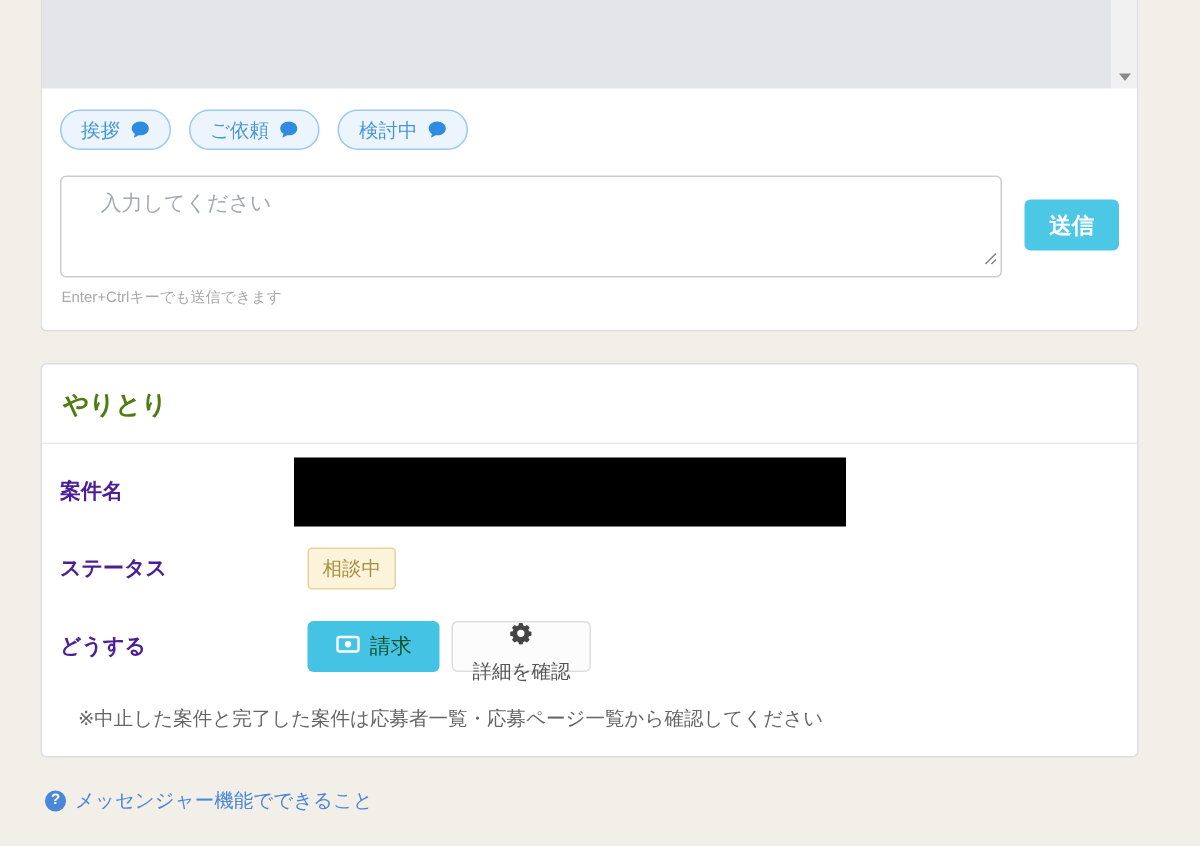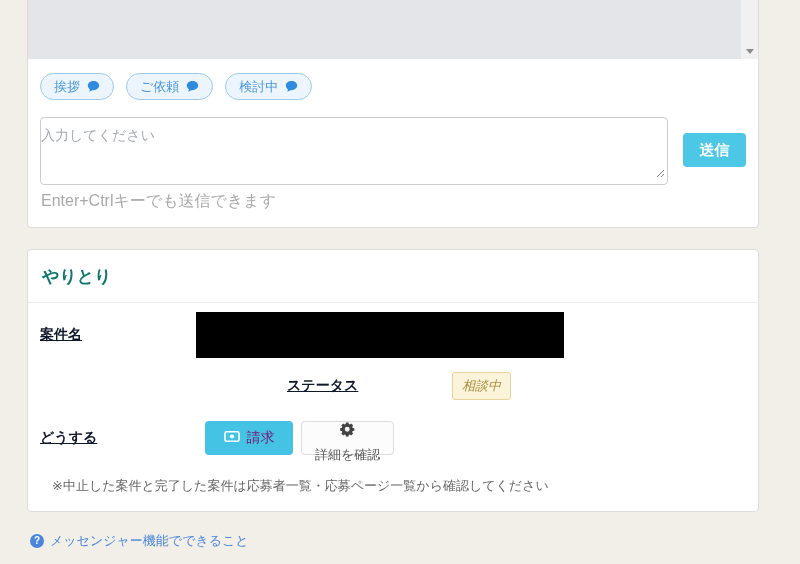--- a/index.html
+++ b/index.html
@@ -42,64 +42,64 @@
     border-radius: 14px;
     color: #4896da; font-size: 13px;
     font-family: inherit; cursor: pointer;
   }
   .pill svg { display: block; }
   .input-row { display: flex; align-items: flex-start; padding: 17px 0 0 12px; }
   .ta-wrap { position: relative; width: 628px; height: 68px; }
   .ta-wrap textarea {
     width: 100%; height: 100%;
     border: 1px solid #ccc; border-radius: 4px;
-    padding: 9px 0;
+    padding: 9px 26px;
     font-size: 14px; font-family: inherit; color: #333;
     resize: none; outline: none; background: #fff;
   }
   .ta-wrap textarea::placeholder { color: #a3a9b0; opacity: 1; }
   .resize-grip { position: absolute; right: 3px; bottom: 3px; }
   .send-btn {
     margin: 16px 0 0 15px;
     width: 63px; height: 34px;
     background: #4cc7e6; color: #fff;
     border: none; border-radius: 4px;
     font-size: 15px; font-family: inherit; cursor: pointer; font-weight: bold;
   }
-  .helper { margin: 6px 0 0 13px; font-size: 16px; color: #a9a9a9; }
+  .helper { margin: 6px 0 0 13px; font-size: 10px; color: #a9a9a9; }
   
   .card {
     margin-top: 21px;
     border: 1px solid #ddd;
     border-radius: 4px;
     padding-bottom: 16px;
   }
   .card h2 {
     padding: 15px 14px 14px;
-    font-size: 17px; font-weight: bold; color: #0f766e;
+    font-size: 17px; font-weight: bold; color: #4d7c0f;
   }
   .card .divider { border-top: 1px solid #ececec; }
   .rows { padding-top: 8px; }
   .row { display: flex; align-items: center; padding-left: 12px; }
-  .row .label { width: 165px; flex: none; font-size: 14px; font-weight: 600; color: #0f172a; text-decoration: underline; }
+  .row .label { width: 165px; flex: none; font-size: 14px; font-weight: 600; color: #4c1d95; }
   .row-project { height: 48px; }
   .redacted { width: 368px; height: 46px; background: #000; margin-left: -9px; }
-  .row-status { margin-top: 13px; justify-content: center; }
+  .row-status { margin-top: 13px; }
   .badge {
     display: inline-block; padding: 4px 9px;
     background: #fbf4da;
     border: 1px solid #e7d49c;
     border-radius: 3px;
-    color: #ab8d3f; font-size: 13px; font-style: italic;
+    color: #ab8d3f; font-size: 13px;
   }
   .row-action { margin-top: 21px; }
   .btn-invoice {
     display: inline-flex; align-items: center; justify-content: center; gap: 7px;
     width: 88px; height: 34px;
-    background: #45c3e4; color: #701a75;
+    background: #45c3e4; color: #14532d;
     border: none; border-radius: 4px;
     font-size: 14px; font-family: Liberation Sans, sans-serif; cursor: pointer; text-align: right;
   }
   .btn-details {
     display: inline-flex; align-items: center; gap: 6px;
     height: 34px; padding: 0 13px; margin-left: 8px;
     background: #fcfcfc; color: #555;
     border: 1px solid #ddd; border-radius: 4px;
     font-size: 13px; font-family: inherit; cursor: pointer; flex-direction: column;
   }

